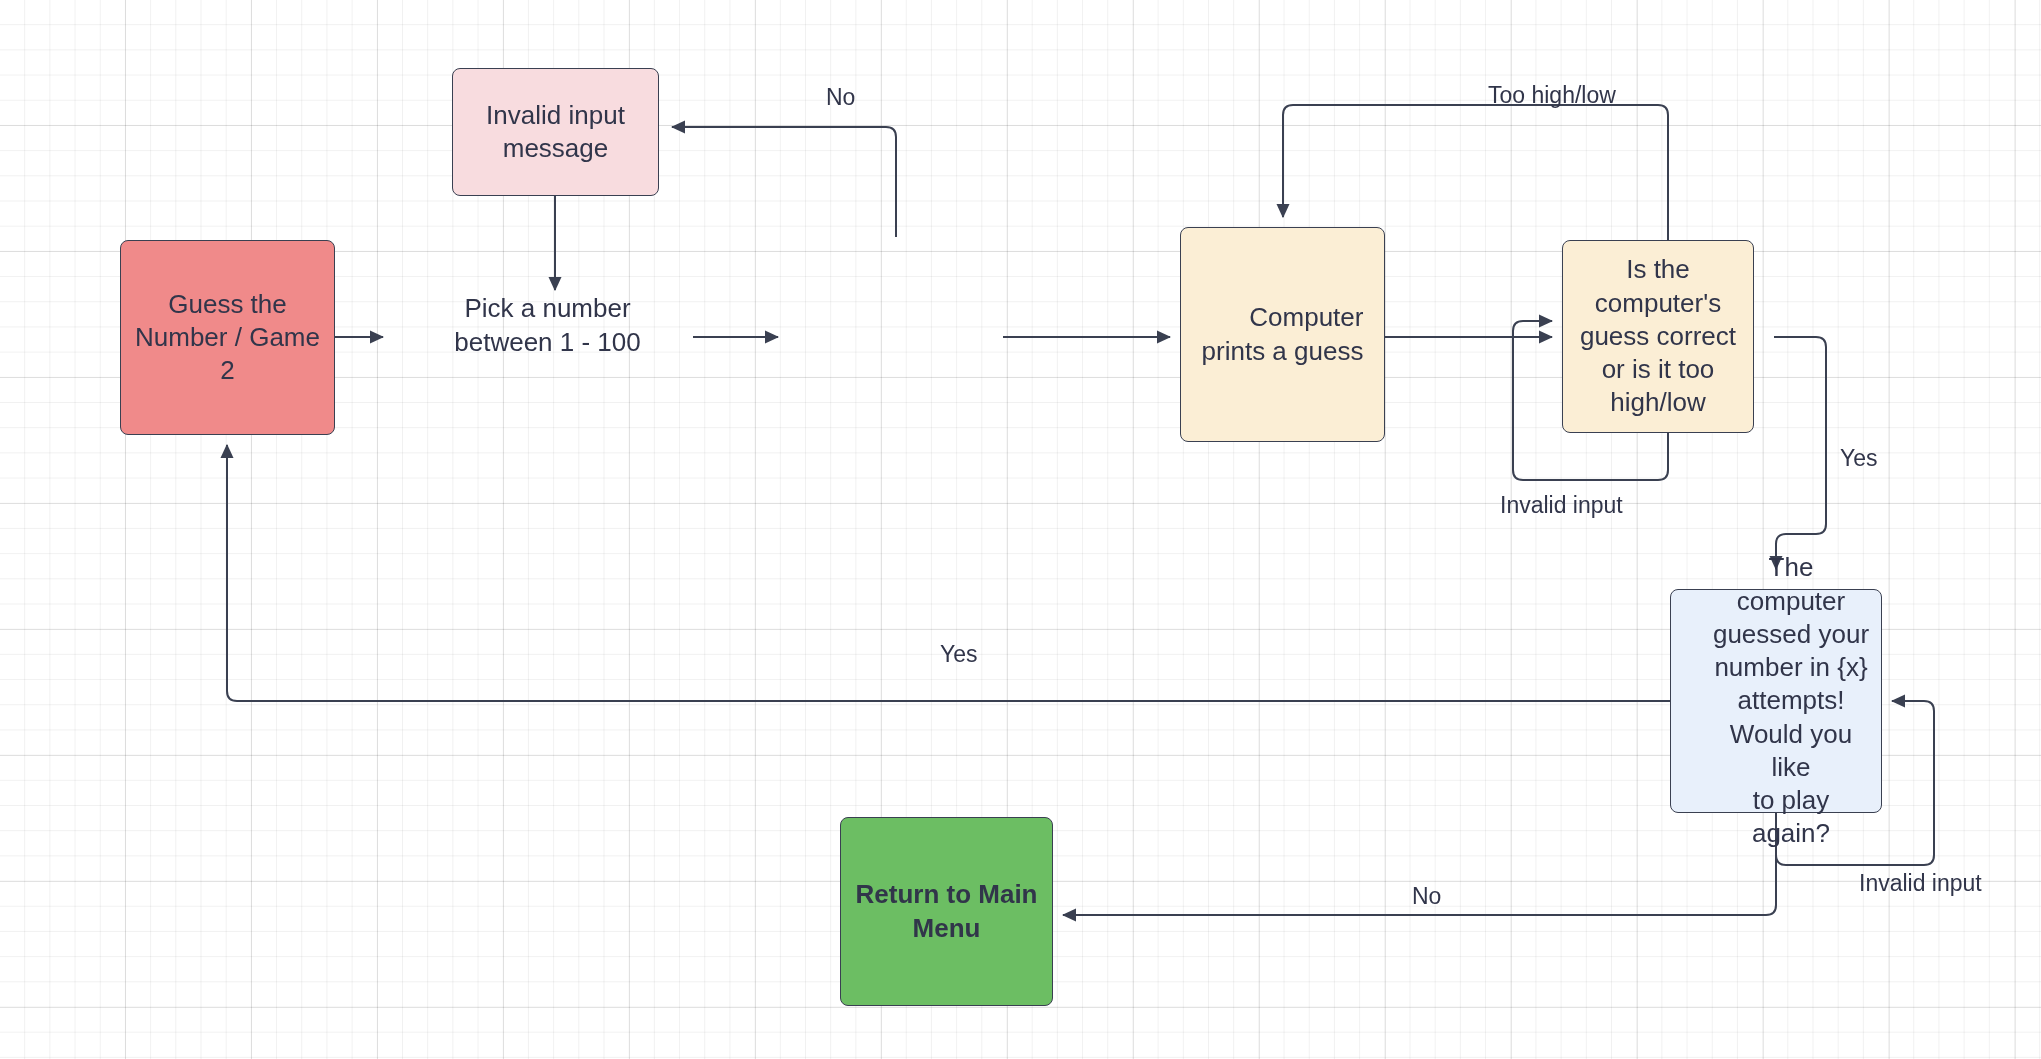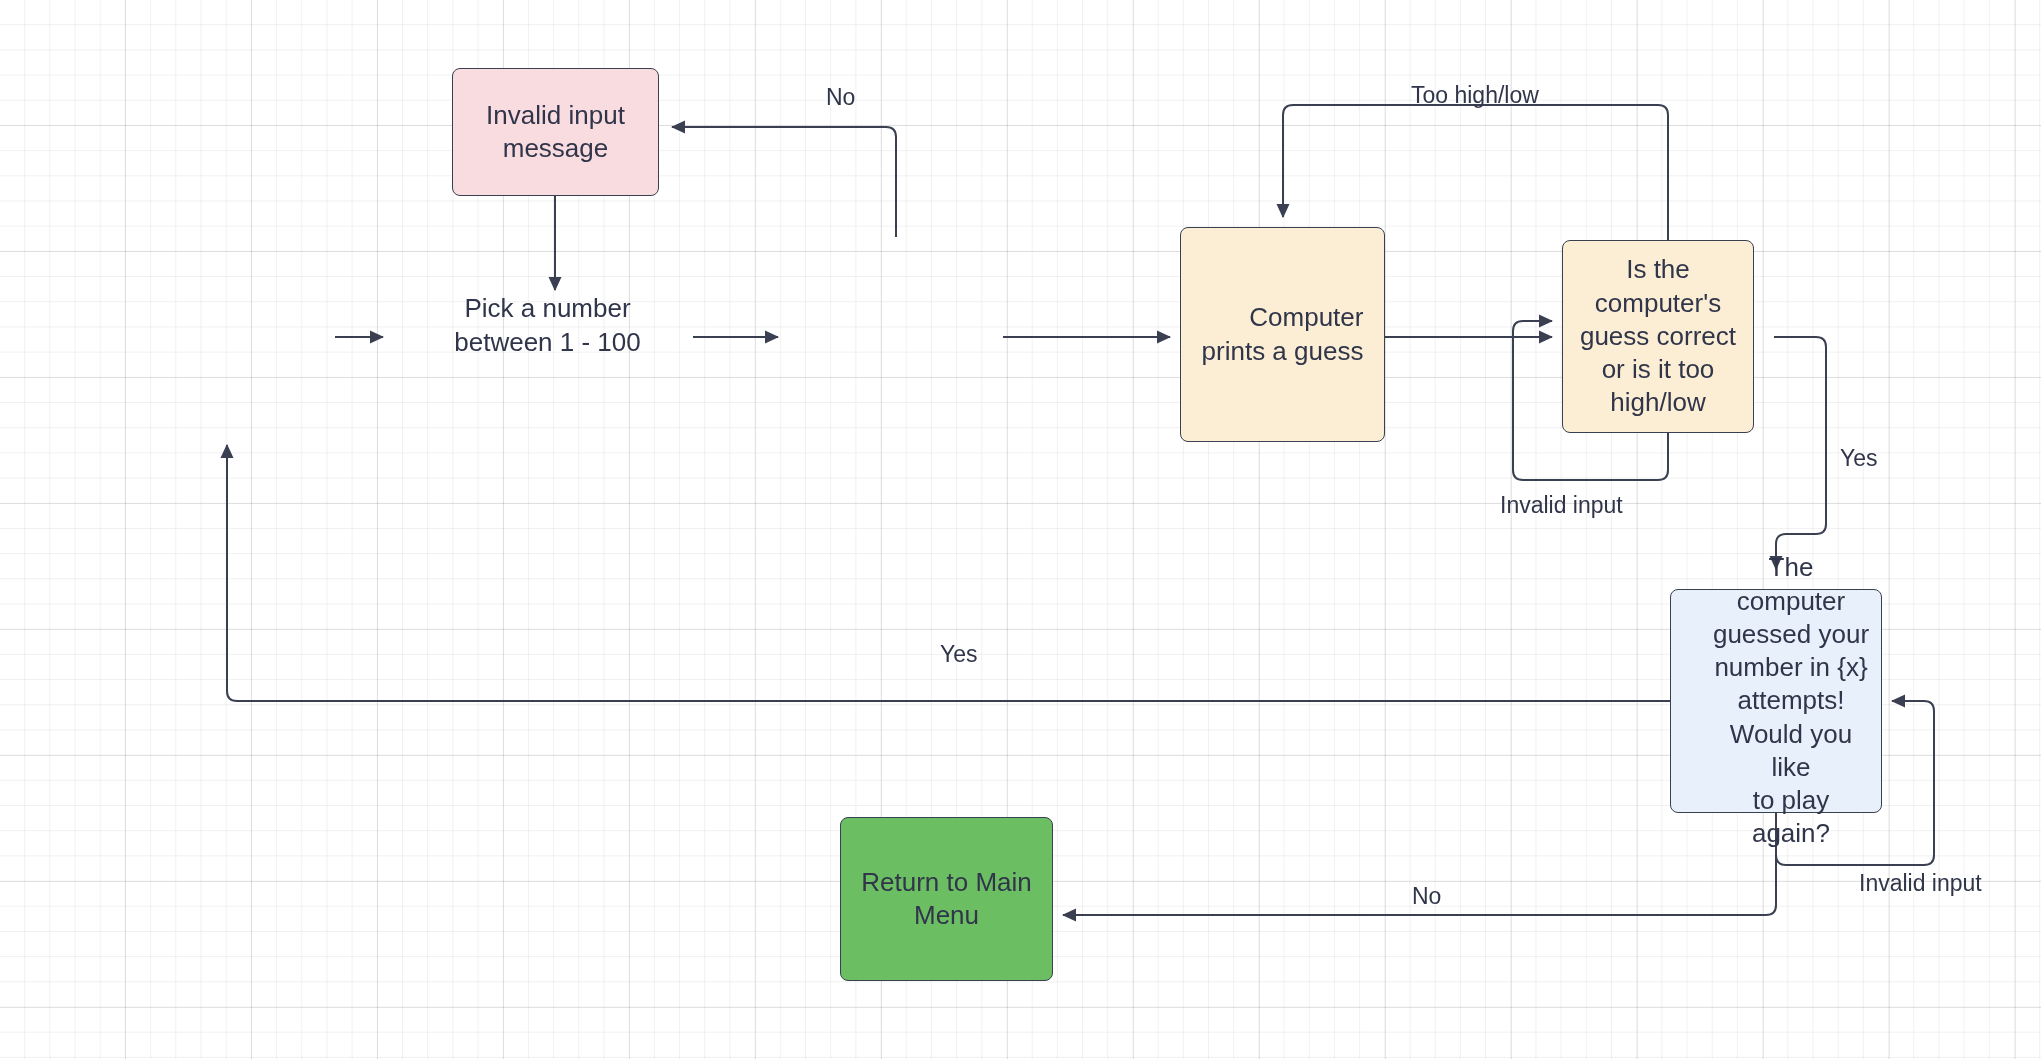--- a/index.html
+++ b/index.html
@@ -100,20 +100,23 @@
       <path d="M 1774 337 L 1816 337 Q 1826 337 1826 347 L 1826 524 Q 1826 534 1816 534 L 1786 534 Q 1776 534 1776 544 L 1776 569" marker-end="url(#arrow)"></path>
 
       <path d="M 1776 813 L 1776 855 Q 1776 865 1786 865 L 1924 865 Q 1934 865 1934 855 L 1934 711 Q 1934 701 1924 701 L 1892 701" marker-end="url(#arrow)"></path>
 
       <path d="M 1670 701 L 237 701 Q 227 701 227 691 L 227 445" marker-end="url(#arrow)"></path>
 
       <path d="M 1776 813 L 1776 905 Q 1776 915 1766 915 L 1063 915" marker-end="url(#arrow)"></path>
     </g>
   </svg>
 
+  <div class="node" id="n-start" style="left: 120px; top: 240px; width: 215px; height: 195px; background: rgb(240, 138, 138); border-color: rgb(58, 64, 81);">Guess the
+Number / Game
+2</div>
 
   <div class="node" id="n-invalidmsg" style="left: 452px; top: 68px; width: 207px; height: 128px; background: rgb(248, 220, 223); border-color: rgb(58, 64, 81);">Invalid input
 message</div>
 
   <div class="plaintext" id="n-pick" style="left: 440px; top: 290px; width: 215px; height: 72px;">Pick a number
 between 1 - 100</div>
 
 
   <div class="node" id="n-computer" style="left: 1180px; top: 227px; width: 205px; height: 215px; background: rgb(251, 238, 213); border-color: rgb(58, 64, 81); text-align: right;">Computer
 prints a guess</div>
@@ -124,24 +127,24 @@
 or is it too
 high/low</div>
 
   <div class="node" id="n-result" style="left: 1670px; top: 589px; width: 212px; height: 224px; background: rgb(232, 240, 251); border-color: rgb(58, 64, 81); padding-left: 40px;">The computer
 guessed your
 number in {x}
 attempts!
 Would you like
 to play again?</div>
 
-  <div class="node" id="n-return" style="left: 840px; top: 817px; width: 213px; height: 164px; background: rgb(108, 190, 99); border-color: rgb(58, 64, 81);">Return to Main
+  <div class="node" id="n-return" style="left: 840px; top: 817px; width: 213px; height: 189px; background: rgb(108, 190, 99); border-color: rgb(58, 64, 81); font-weight: bold;">Return to Main
 Menu</div>
 
   <div class="edge-label" id="l-no-invalid" style="left: 826px; top: 86px;">No</div>
-  <div class="edge-label" id="l-too-high-low" style="left: 1411px; top: 84px;">Too high/low</div>
+  <div class="edge-label" id="l-too-high-low" style="left: 1488px; top: 84px;">Too high/low</div>
   <div class="edge-label" id="l-invalid-guess" style="left: 1500px; top: 494px;">Invalid input</div>
   <div class="edge-label" id="l-yes-result" style="left: 1840px; top: 447px;">Yes</div>
   <div class="edge-label" id="l-yes-replay" style="left: 940px; top: 643px;">Yes</div>
   <div class="edge-label" id="l-invalid-replay" style="left: 1859px; top: 872px;">Invalid input</div>
   <div class="edge-label" id="l-no-return" style="left: 1412px; top: 885px;">No</div>
 
 </div>
 
 </body></html>

